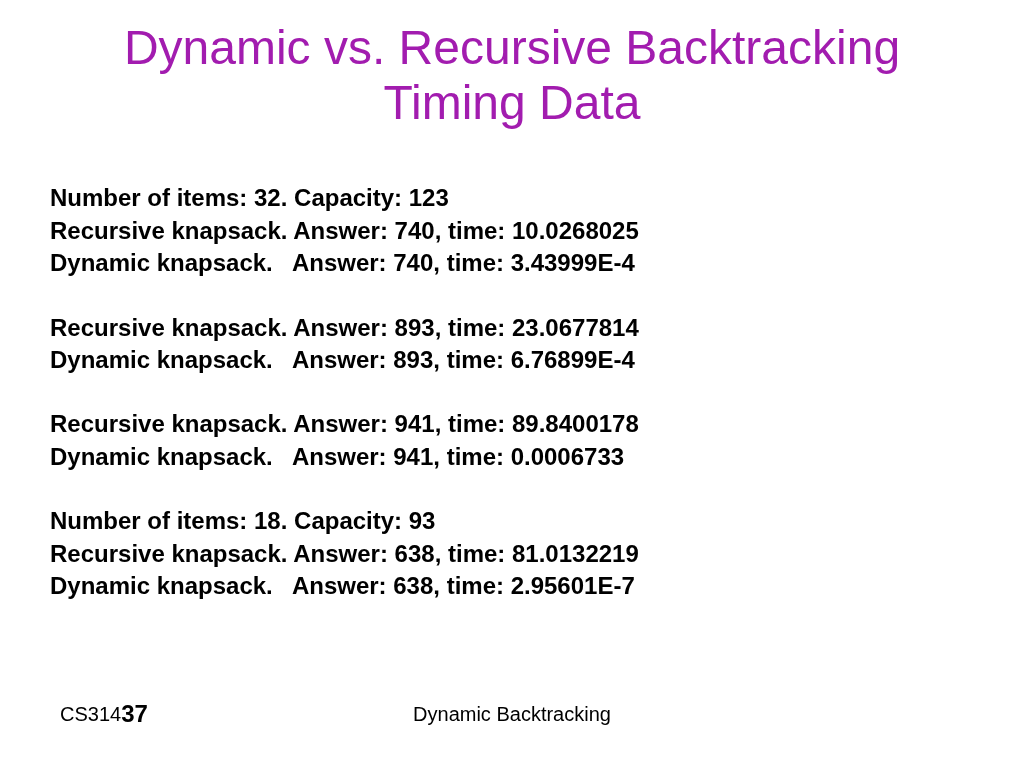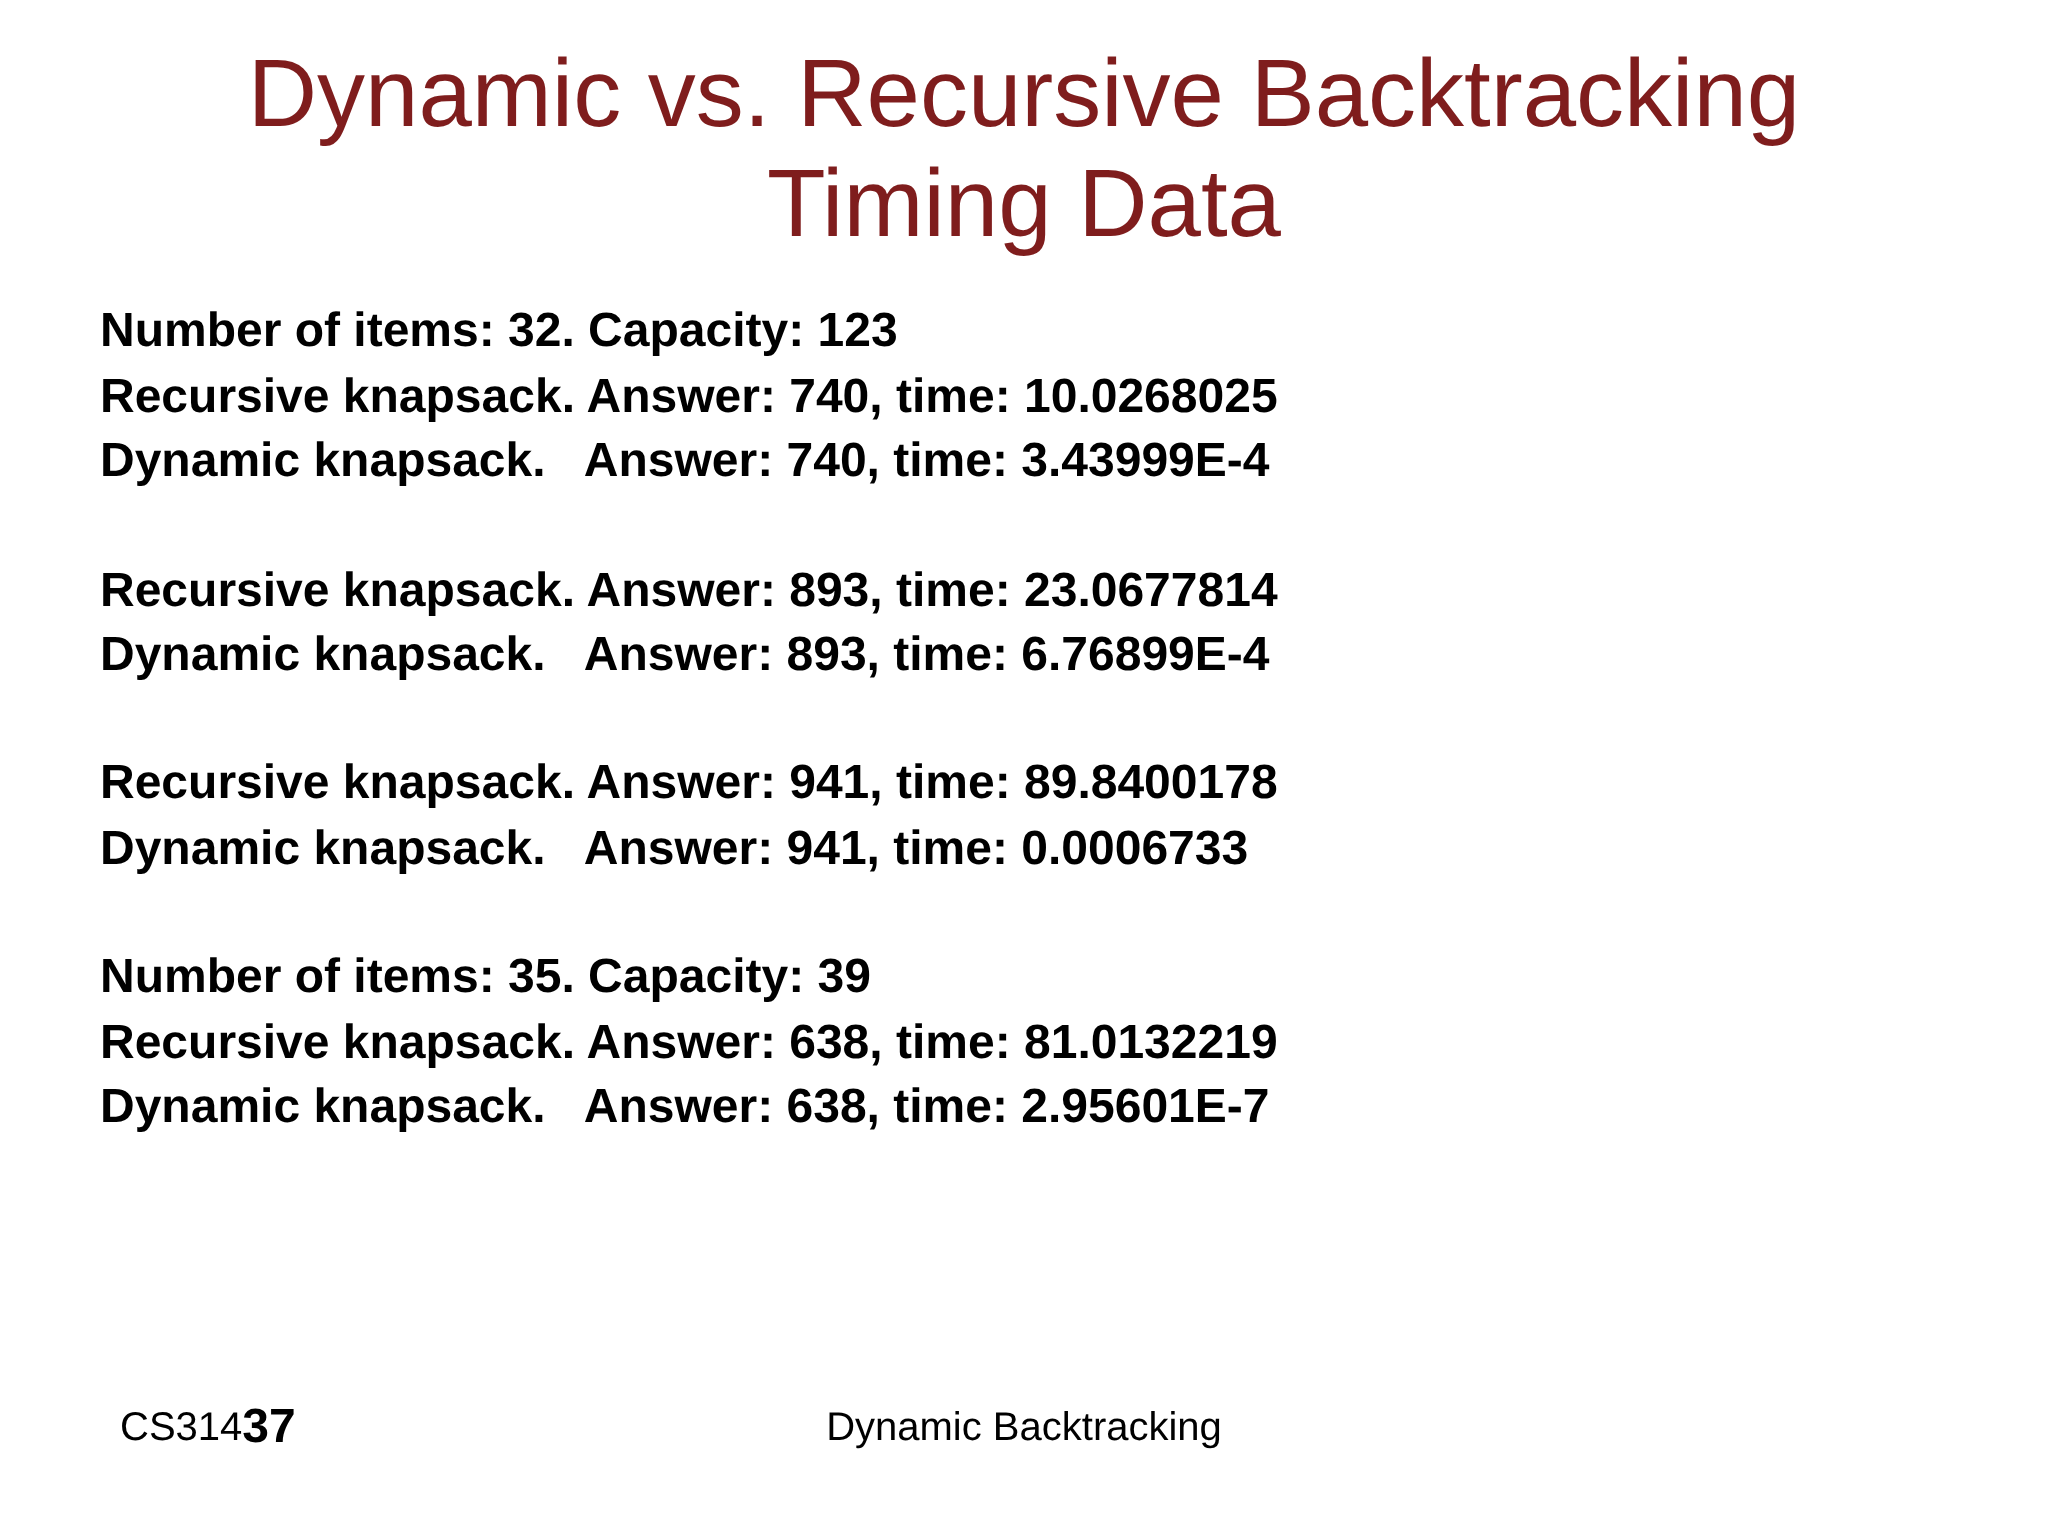--- a/index.html
+++ b/index.html
@@ -16,36 +16,37 @@
       overflow: hidden;
     }
     .slide {
       width: 100%;
       height: 100%;
       padding: 20px 50px 30px 50px;
       display: flex;
       flex-direction: column;
     }
     .title {
-      color: #7f1d1d;
+      color: #a21caf;
       font-size: 48px;
       font-weight: normal;
       text-align: center;
       line-height: 1.15;
       margin-bottom: 20px;
     }
     .content {
       flex: 1;
       color: #000000;
       font-size: 24px;
       font-weight: bold;
       line-height: 1.35;
     }
     .block {
       margin-bottom: 32px;
+      margin-top: 32px;
     }
     .line {
       white-space: pre;
     }
     .footer {
       display: flex;
       align-items: center;
       font-size: 20px;
       color: #000000;
       padding: 0 10px 10px 10px;
@@ -78,21 +79,21 @@
     </div>
     <div class="block">
       <div class="line">Recursive knapsack. Answer: 893, time: 23.0677814</div>
       <div class="line">Dynamic knapsack.   Answer: 893, time: 6.76899E-4</div>
     </div>
     <div class="block">
       <div class="line">Recursive knapsack. Answer: 941, time: 89.8400178</div>
       <div class="line">Dynamic knapsack.   Answer: 941, time: 0.0006733</div>
     </div>
     <div class="block">
-      <div class="line">Number of items: 35. Capacity: 39</div>
+      <div class="line">Number of items: 18. Capacity: 93</div>
       <div class="line">Recursive knapsack. Answer: 638, time: 81.0132219</div>
       <div class="line">Dynamic knapsack.   Answer: 638, time: 2.95601E-7</div>
     </div>
   </div>
 
   <div class="footer">
     <span class="footer-left">CS314</span>
     <span class="footer-center">Dynamic Backtracking</span>
     <span class="footer-right">37</span>
   </div>

